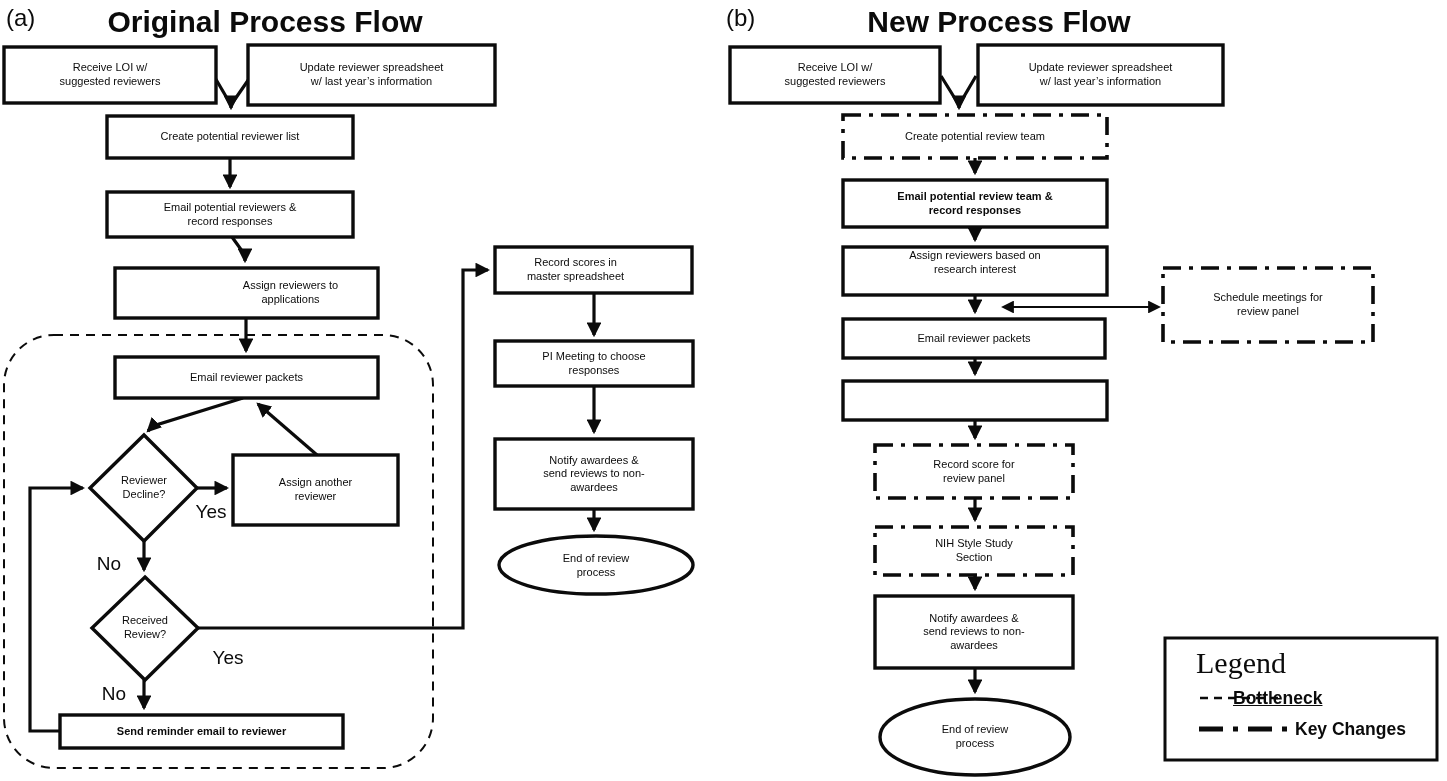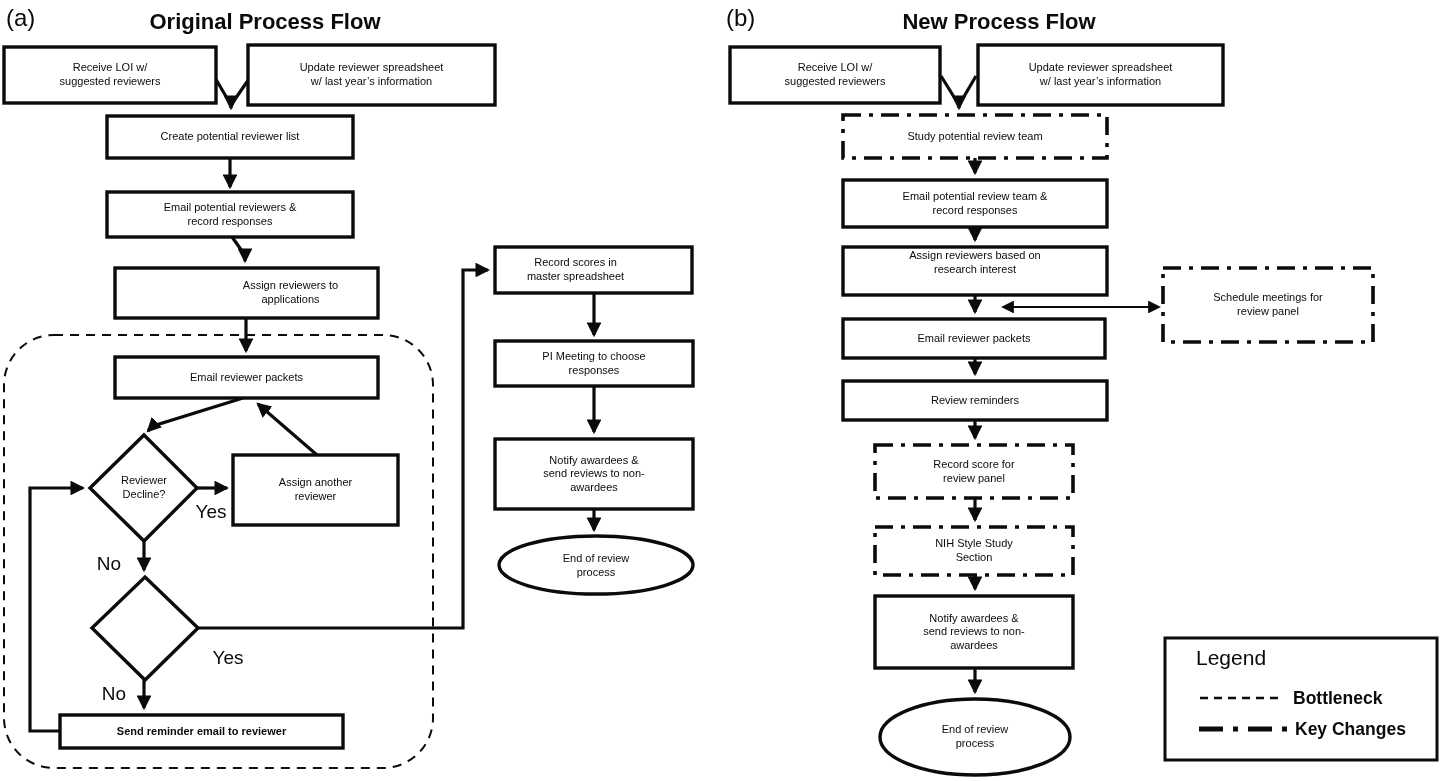--- a/index.html
+++ b/index.html
@@ -13,22 +13,22 @@
   .rect-dashed{fill:none;stroke:#0b0b0b;stroke-width:2;stroke-dasharray:9 7;}
   .legend-box{fill:#ffffff;stroke:#0b0b0b;stroke-width:3;}
   .sample-dashed{stroke:#0b0b0b;stroke-width:2.4;stroke-dasharray:8 6;fill:none;}
   .sample-dashdot{stroke:#0b0b0b;stroke-width:5;stroke-dasharray:24 10 5 10;fill:none;}
   .lbl{position:absolute;display:flex;align-items:center;justify-content:center;text-align:center;
        white-space:pre-line;font-size:11px;line-height:1.24;}
   .edge-lbl{position:absolute;display:flex;align-items:center;justify-content:center;
             font-size:19px;white-space:pre;}
   .panel-tag{position:absolute;font-size:24px;}
   .panel-title{position:absolute;display:flex;align-items:center;justify-content:center;
-               font-size:22px;font-weight:bold;white-space:pre;}
-  .legend-title{position:absolute;font-size:21px;}
+               font-size:30px;font-weight:bold;white-space:pre;}
+  .legend-title{position:absolute;font-size:30px;font-family:Liberation Serif, serif;}
   .legend-item{position:absolute;font-size:17.5px;font-weight:bold;white-space:pre;}
 </style>
 </head>
 <body>
 
 <div id="figure">
 
   <svg id="art" width="1447" height="781" viewBox="0 0 1447 781">
     <defs>
       <marker id="ah" viewBox="0 0 10 10" refX="8.5" refY="5" markerWidth="4.6" markerHeight="4.6" orient="auto" markerUnits="strokeWidth">
@@ -115,20 +115,22 @@
   <div class="lbl" style="left:109px;top:116px;width:242px;height:42px;">Create potential reviewer list</div>
   <div class="lbl" style="left:109px;top:192px;width:242px;height:45px;">Email potential reviewers &amp;
 record responses</div>
   <div class="lbl" style="left:117px;top:268px;width:259px;height:50px;margin-left:44px;">Assign reviewers to
 applications</div>
   <div class="lbl" style="left:117px;top:357px;width:259px;height:41px;">Email reviewer packets</div>
   <div class="lbl" style="left:92px;top:452px;width:104px;height:72px;">Reviewer
 Decline?</div>
   <div class="lbl" style="left:235px;top:455px;width:161px;height:70px;">Assign another
 reviewer</div>
+  <div class="lbl" style="left:95px;top:592px;width:100px;height:72px;">Received
+Review?</div>
   <div class="lbl" style="left:62px;top:715px;width:279px;height:33px;font-weight:bold;">Send reminder email to reviewer</div>
   <div class="lbl" style="left:497px;top:247px;width:157px;height:46px;">Record scores in
 master spreadsheet</div>
   <div class="lbl" style="left:497px;top:341px;width:194px;height:45px;">PI Meeting to choose
 responses</div>
   <div class="lbl" style="left:497px;top:439px;width:194px;height:70px;">Notify awardees &amp;
 send reviews to non-
 awardees</div>
   <div class="lbl" style="left:499px;top:538px;width:194px;height:56px;">End of review
 process</div>
@@ -138,36 +140,35 @@
   <div class="edge-lbl" style="left:208px;top:646px;width:40px;height:24px;">Yes</div>
   <div class="edge-lbl" style="left:98px;top:682px;width:32px;height:24px;">No</div>
 
   <div class="panel-tag" style="left:726px;top:4px;">(b)</div>
   <div class="panel-title" style="left:859px;top:8px;width:280px;height:28px;">New Process Flow</div>
 
   <div class="lbl" style="left:732px;top:47px;width:206px;height:56px;">Receive LOI w/
 suggested reviewers</div>
   <div class="lbl" style="left:980px;top:45px;width:241px;height:60px;">Update reviewer spreadsheet
 w/ last year’s information</div>
-  <div class="lbl" style="left:845px;top:115px;width:260px;height:43px;">Study potential review team</div>
-  <div class="lbl" style="left:845px;top:180px;width:260px;height:47px;">Email potential review team &amp;
+  <div class="lbl" style="left:845px;top:115px;width:260px;height:43px;">Create potential review team</div>
+  <div class="lbl" style="left:845px;top:180px;width:260px;height:47px;font-weight:bold;">Email potential review team &amp;
 record responses</div>
   <div class="lbl" style="left:845px;top:247px;width:260px;height:32px;">Assign reviewers based on
 research interest</div>
   <div class="lbl" style="left:845px;top:319px;width:258px;height:39px;">Email reviewer packets</div>
-  <div class="lbl" style="left:845px;top:381px;width:260px;height:39px;">Review reminders</div>
   <div class="lbl" style="left:877px;top:445px;width:194px;height:53px;">Record score for
 review panel</div>
   <div class="lbl" style="left:877px;top:527px;width:194px;height:48px;">NIH Style Study
 Section</div>
   <div class="lbl" style="left:877px;top:596px;width:194px;height:72px;">Notify awardees &amp;
 send reviews to non-
 awardees</div>
   <div class="lbl" style="left:880px;top:707px;width:190px;height:60px;">End of review
 process</div>
   <div class="lbl" style="left:1165px;top:268px;width:206px;height:74px;">Schedule meetings for
 review panel</div>
 
   <div class="legend-title" style="left:1196px;top:646px;">Legend</div>
-  <div class="legend-item" style="left:1293px;top:688px;">Bottleneck</div>
+  <div class="legend-item" style="left:1233px;top:688px;text-decoration:underline;">Bottleneck</div>
   <div class="legend-item" style="left:1295px;top:719px;">Key Changes</div>
 
 </div>
 
 </body></html>

